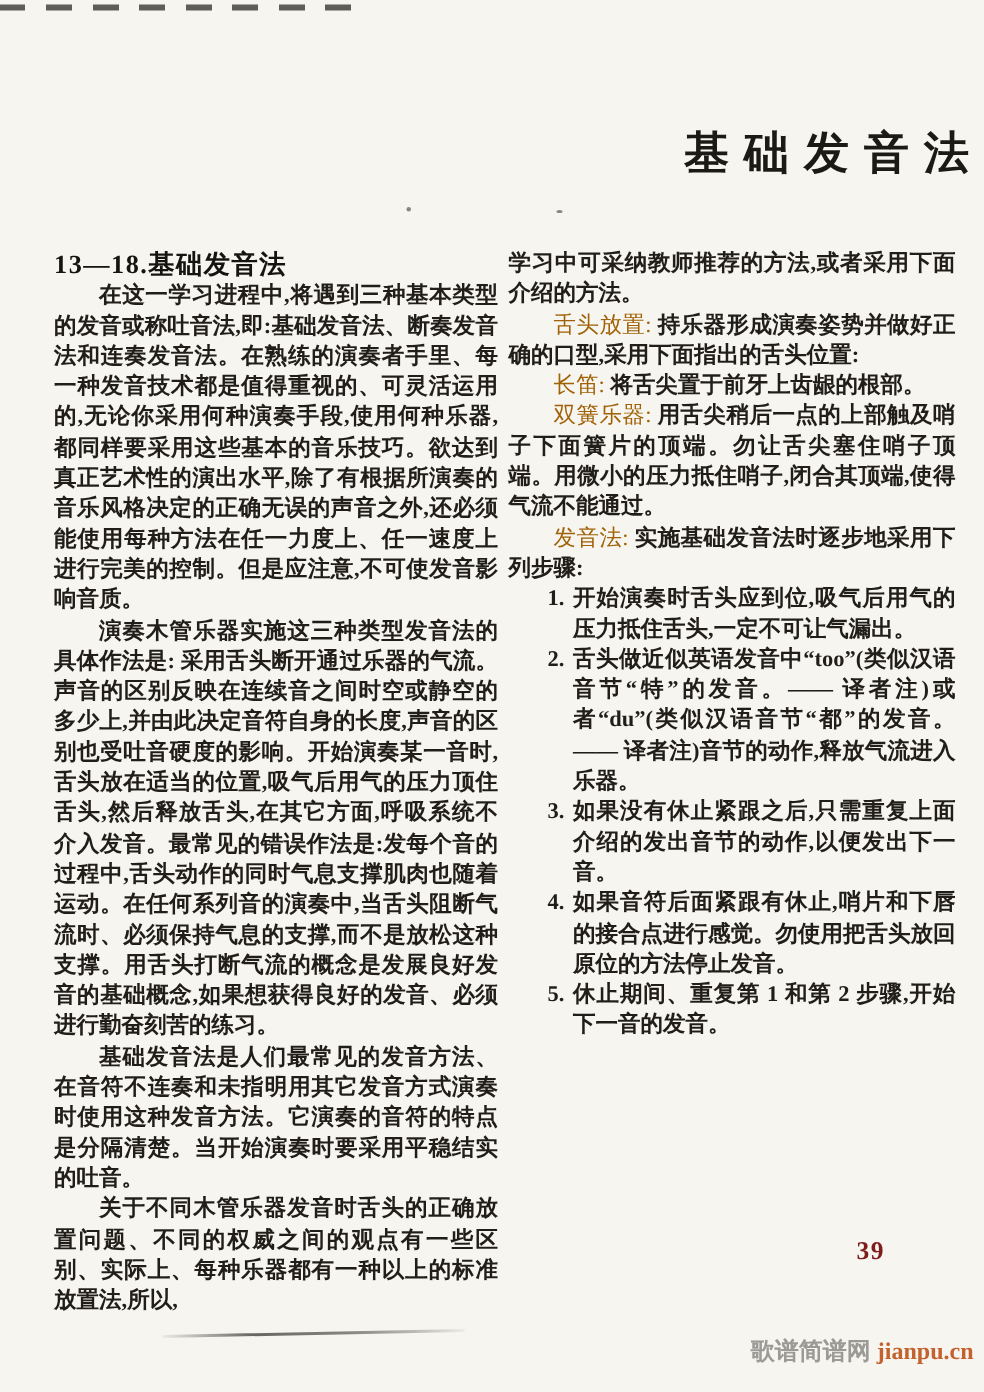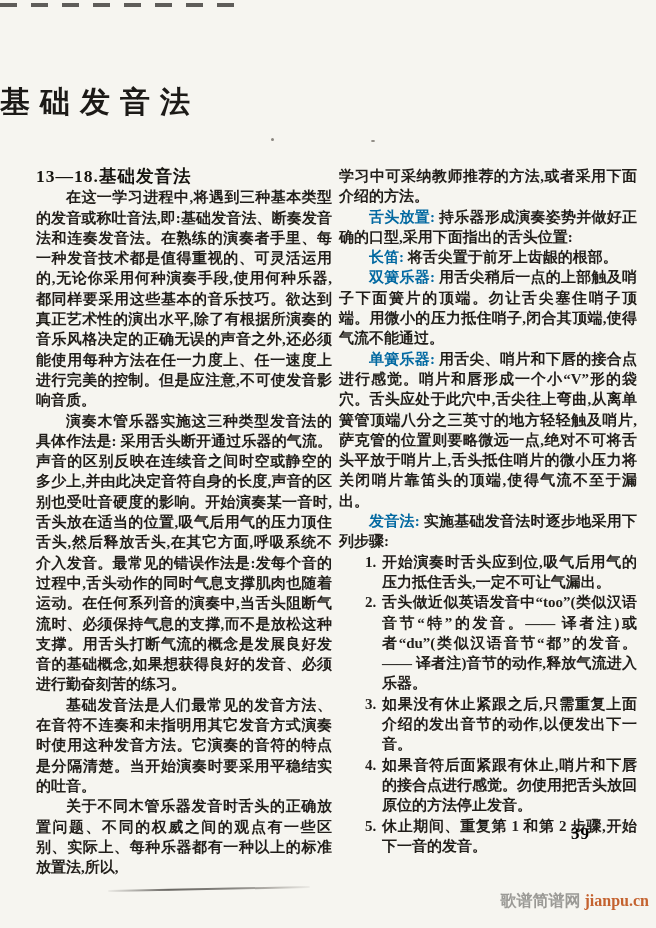--- a/index.html
+++ b/index.html
@@ -26,21 +26,21 @@
     transform:rotate(-1.1deg);
     border-radius:1px;
   }
   .speck{position:absolute;width:3px;height:3px;border-radius:50%;background:#8a867f;}
   .speck.s1{left:271px;top:138px;}
   .speck.s2{left:371px;top:140px;width:4px;height:2px;}
   .speck.s3{left:232px;top:742px;width:2px;height:4px;background:#9b968e;}
 
   .doc-title{
     position:absolute;left:0;right:0;top:82px;
-    text-align:left;
+    text-align:right;
     font-size:30px;letter-spacing:10px;
     font-weight:600;color:#1c1a17;
     white-space:nowrap;
   }
   .col{
     position:absolute;top:166px;
     font-size:15px;line-height:20.3px;
     text-align:justify;
     font-weight:600;
     color:#211e1a;
@@ -51,28 +51,28 @@
   .col p.no-indent{text-indent:0;}
   .section-heading{
     text-indent:0 !important;
     text-align:left;
     font-weight:800;
     font-size:17.5px;
     letter-spacing:1px;
     color:#16140f;
     margin-bottom:1px !important;
   }
-  .label{font-weight:700;color:#0369a1;}
+  .label{font-weight:400;color:#a16207;}
   .steps{margin:0;padding:0;list-style:none;}
   .step{display:flex;margin-left:26px;}
   .step-num{flex:0 0 17px;font-weight:700;}
   .step-text{flex:1;text-align:justify;}
   .page-number{
     position:absolute;left:571px;top:824px;
-    font-size:17px;color:#000000;font-weight:600;
+    font-size:17px;color:#7f1d1d;font-weight:600;
     letter-spacing:1px;
   }
   .watermark{
     position:absolute;right:7px;top:891px;
     font-size:16px;white-space:nowrap;
     font-weight:600;
   }
   .wm-name{color:#9b9a96;font-family:Liberation Mono, monospace;}
   .wm-url{color:#c4622f;}
 </style>
@@ -99,21 +99,20 @@
 
   <div class="col col-right">
     <p class="no-indent">学习中可采纳教师推荐的方法,或者采用下面介绍的方法。</p>
 
     <p><span class="label">舌头放置:</span><span> 持乐器形成演奏姿势并做好正确的口型,采用下面指出的舌头位置:</span></p>
 
     <p><span class="label">长笛:</span><span> 将舌尖置于前牙上齿龈的根部。</span></p>
 
     <p><span class="label">双簧乐器:</span><span> 用舌尖稍后一点的上部触及哨子下面簧片的顶端。勿让舌尖塞住哨子顶端。用微小的压力抵住哨子,闭合其顶端,使得气流不能通过。</span></p>
 
-    <p><span class="label">单簧乐器:</span><span> 用舌尖、哨片和下唇的接合点进行感觉。哨片和唇形成一个小“V”形的袋穴。舌头应处于此穴中,舌尖往上弯曲,从离单簧管顶端八分之三英寸的地方轻轻触及哨片,萨克管的位置则要略微远一点,绝对不可将舌头平放于哨片上,舌头抵住哨片的微小压力将关闭哨片靠笛头的顶端,使得气流不至于漏出。</span></p>
 
     <p><span class="label">发音法:</span><span> 实施基础发音法时逐步地采用下列步骤:</span></p>
 
     <div class="steps">
       <div class="step">
         <span class="step-num">1.</span>
         <span class="step-text">开始演奏时舌头应到位,吸气后用气的压力抵住舌头,一定不可让气漏出。</span>
       </div>
       <div class="step">
         <span class="step-num">2.</span>

